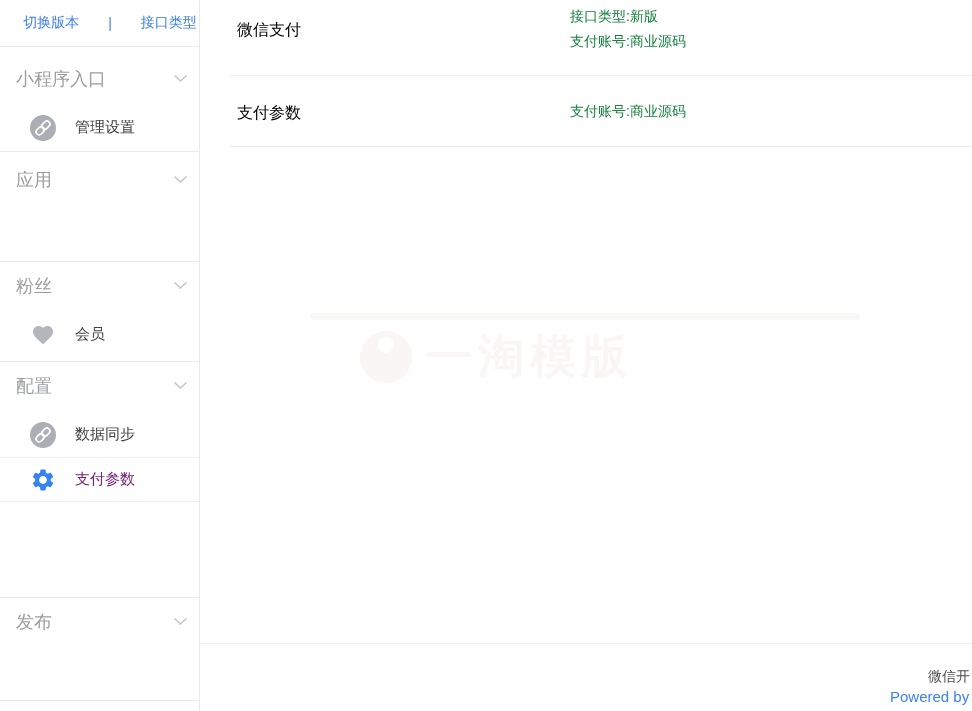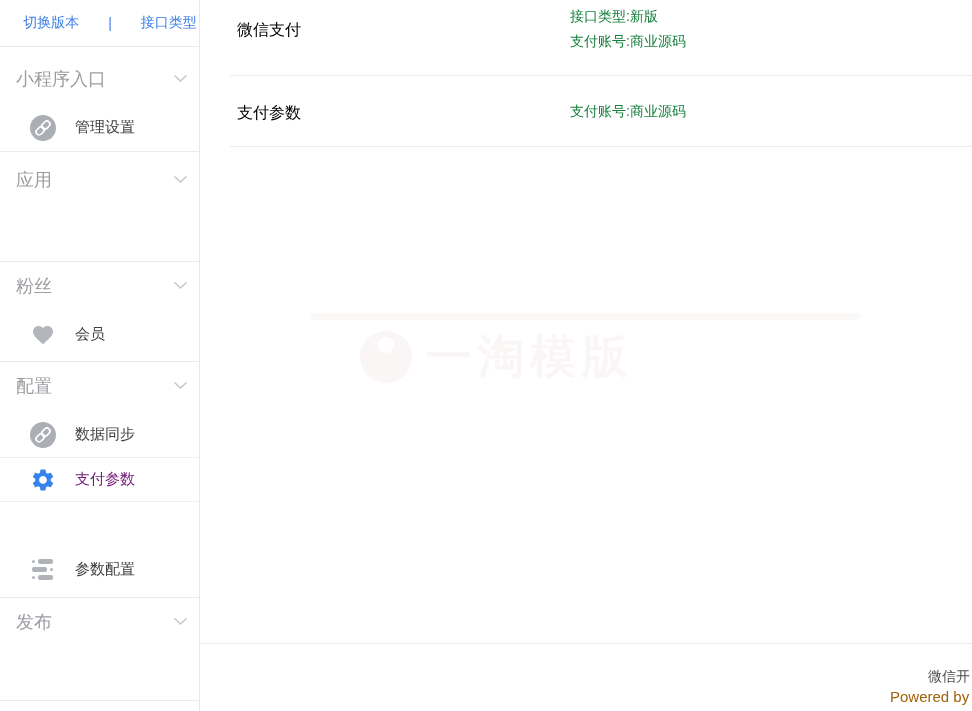--- a/index.html
+++ b/index.html
@@ -50,21 +50,21 @@
   .wm-bar { position:absolute; left:110px; top:313px; width:550px; height:7px;
     background:#fbf8f8; border-radius:3px; }
   .wm { position:absolute; left:160px; top:326px; display:flex; align-items:center; gap:14px; }
   .wm-logo { width:52px; height:52px; border-radius:50%; background:#faf6f5; position:relative; }
   .wm-logo::after { content:""; position:absolute; left:18px; top:6px; width:16px; height:16px;
     border-radius:50%; background:#fff; }
   .wm-text { font-size:46px; font-weight:bold; color:#faf6f5; letter-spacing:6px; white-space:nowrap; }
 
   
   .footer-line1 { position:absolute; left:728px; top:668px; font-size:14px; color:#4d4d4d; white-space:nowrap; }
-  .footer-line2 { position:absolute; left:690px; top:688px; font-size:15px; color:#a16207; white-space:nowrap; }
+  .footer-line2 { position:absolute; left:690px; top:688px; font-size:15px; color:#3b82f6; white-space:nowrap; }
 </style>
 </head>
 <body>
 
 <div class="stage">
 
   <div class="sidebar">
 
     <div class="top-links">
       <span>切换版本</span>
@@ -135,33 +135,20 @@
     <div class="item selected" style="top:457px">
       <span class="ic">
         <svg width="26" height="26" viewBox="0 0 24 24">
             <path d="M19.14 12.94c.04-.3.06-.61.06-.94 0-.32-.02-.64-.07-.94l2.03-1.58c.18-.14.23-.41.12-.61l-1.92-3.32c-.12-.22-.37-.29-.59-.22l-2.39.96c-.5-.38-1.03-.7-1.62-.94l-.36-2.54c-.04-.24-.24-.41-.48-.41h-3.84c-.24 0-.43.17-.47.41l-.36 2.54c-.59.24-1.13.57-1.62.94l-2.39-.96c-.22-.08-.47 0-.59.22L2.74 8.87c-.12.21-.08.47.12.61l2.03 1.58c-.05.3-.09.63-.09.94s.02.64.07.94l-2.03 1.58c-.18.14-.23.41-.12.61l1.92 3.32c.12.22.37.29.59.22l2.39-.96c.5.38 1.03.7 1.62.94l.36 2.54c.05.24.24.41.48.41h3.84c.24 0 .44-.17.47-.41l.36-2.54c.59-.24 1.13-.56 1.62-.94l2.39.96c.22.08.47 0 .59-.22l1.92-3.32c.12-.22.07-.47-.12-.61l-2.01-1.58zM12 15.6c-1.98 0-3.6-1.62-3.6-3.6s1.62-3.6 3.6-3.6 3.6 1.62 3.6 3.6-1.62 3.6-3.6 3.6z" fill="#3583ef"></path>
           </svg>
       </span>
       <span class="lbl">支付参数</span>
     </div>
 
 
-    <div class="item" style="top:547px">
-      <span class="ic">
-        <div class="list-ic">
-          <i style="left:0;top:1px;width:3px;height:3px"></i>
-            <i style="left:6px;top:0;width:15px;height:5px"></i>
-          <i style="left:0;top:8px;width:15px;height:5px"></i>
-            <i style="left:18px;top:9px;width:3px;height:3px"></i>
-          <i style="left:0;top:17px;width:3px;height:3px"></i>
-            <i style="left:6px;top:16px;width:15px;height:5px"></i>
-        </div>
-      </span>
-      <span class="lbl">参数配置</span>
-    </div>
     <div class="sb-line" style="top:597px"></div>
 
     <div class="sec-h" style="top:613px">发布</div>
     <svg class="chev" style="top:617px" viewBox="0 0 15 9">
         <polyline points="1.5,1.5 7.5,7 13.5,1.5" fill="none" stroke="#c3c7cc" stroke-width="1.6"></polyline>
       </svg>
 
     <div class="sb-line" style="top:700px"></div>
   </div>
 

